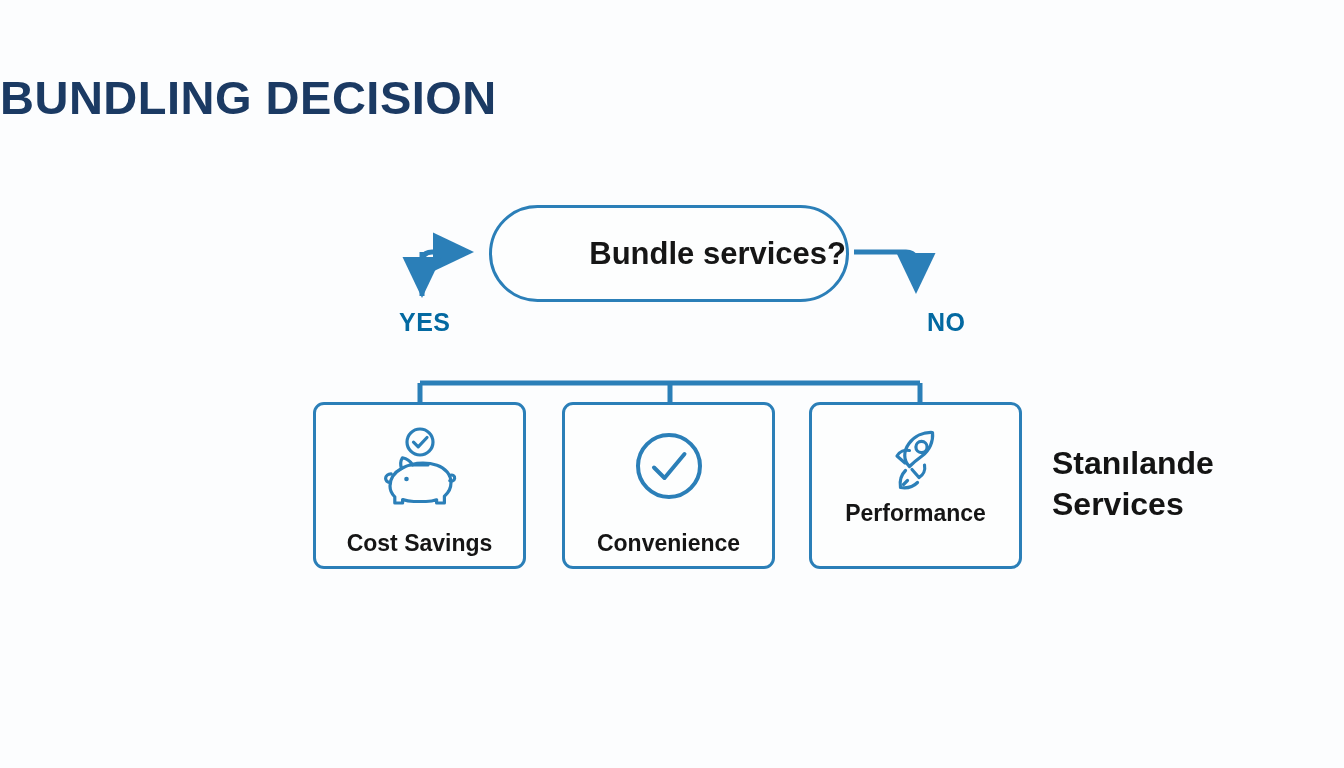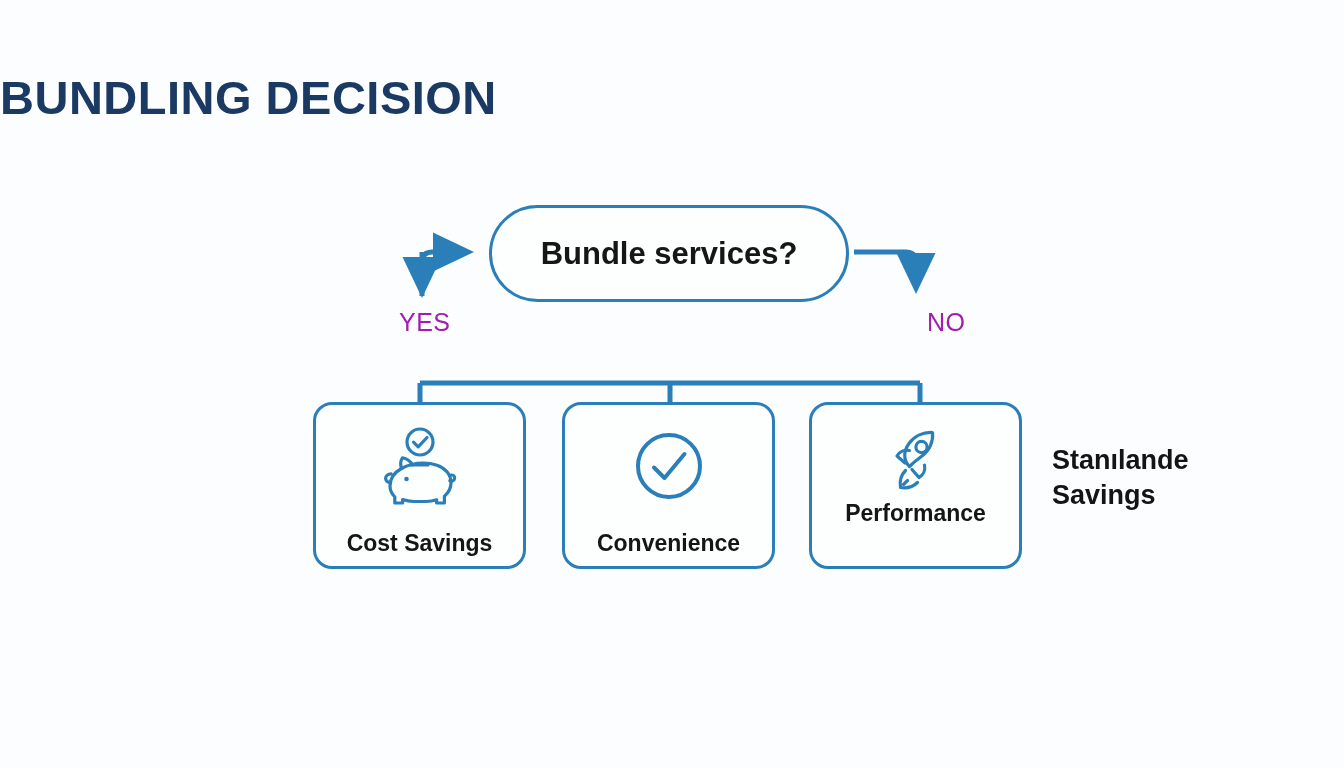--- a/index.html
+++ b/index.html
@@ -42,35 +42,35 @@
     left: 489px;
     top: 205px;
     width: 360px;
     height: 97px;
     border: 3px solid #2b7fb8;
     border-radius: 49px;
     background: #fdfefe;
     box-sizing: border-box;
     display: flex;
     align-items: center;
-    justify-content: center;
+    justify-content: flex-end;
   }
   .decision-label {
     font-size: 31px;
     font-weight: bold;
     color: #161616;
     white-space: nowrap;
   }
 
   
   .branch-label {
     position: absolute;
     font-size: 25px;
-    font-weight: normal;
-    color: #a21caf;
+    font-weight: bold;
+    color: #0369a1;
     letter-spacing: 0.5px;
     white-space: nowrap;
   }
   .branch-yes { left: 399px; top: 308px; }
   .branch-no  { left: 884px; top: 308px; margin-left: 43px; }
 
   
   .connectors {
     position: absolute;
     inset: 0;
@@ -78,21 +78,21 @@
     height: 768px;
     pointer-events: none;
   }
 
   
   .card {
     position: absolute;
     width: 213px;
     height: 167px;
     border: 3px solid #2b7fb8;
-    border-radius: 19px;
+    border-radius: 11px;
     background: #fdfefe;
     box-sizing: border-box;
   }
   .card-1 { left: 313px; top: 402px; }
   .card-2 { left: 562px; top: 402px; }
   .card-3 { left: 809px; top: 402px; }
 
   .card-icon {
     position: absolute;
     left: 0;
@@ -117,21 +117,21 @@
   .card-1 .card-label { top: 125px; }
   .card-2 .card-label { top: 125px; }
   .card-3 .card-label { top: 95px; }
 
   
   .side-note {
     position: absolute;
     left: 1052px;
     top: 443px;
     width: 230px;
-    font-size: 27px;
+    font-size: 32px;
     font-weight: bold;
     color: #141414;
     line-height: 1.28;
   }
   .side-note-line { display: block; white-space: nowrap; }
 </style>
 </head>
 <body>
 
 <div class="canvas">
@@ -226,16 +226,16 @@
         <path d="M22.5,43.5 C18,48 16.5,54.5 17.5,60.5
                  C23.5,61.5 30,60 34.5,55.5"></path>
         <path d="M20.5,57.5 L24.5,53.5"></path>
       </svg>
     </div>
     <div class="card-label">Performance</div>
   </div>
 
   <div class="side-note">
     <span class="side-note-line">Stanılande</span>
-    <span class="side-note-line">Savings</span>
+    <span class="side-note-line">Services</span>
   </div>
 
 </div>
 
 </body></html>

